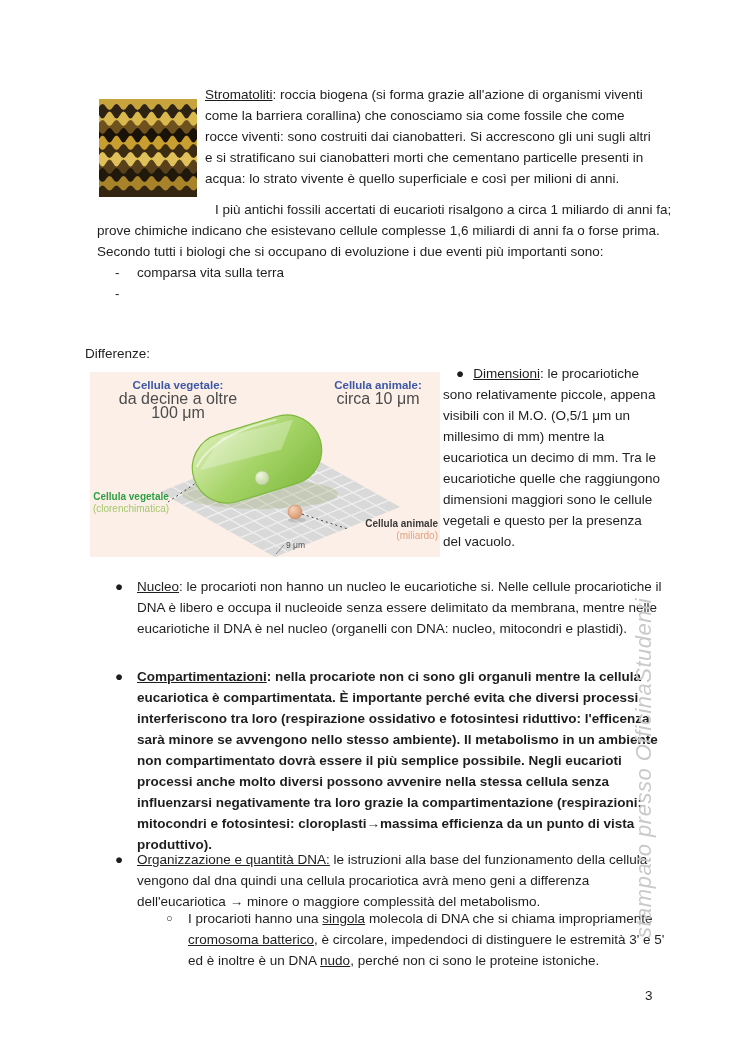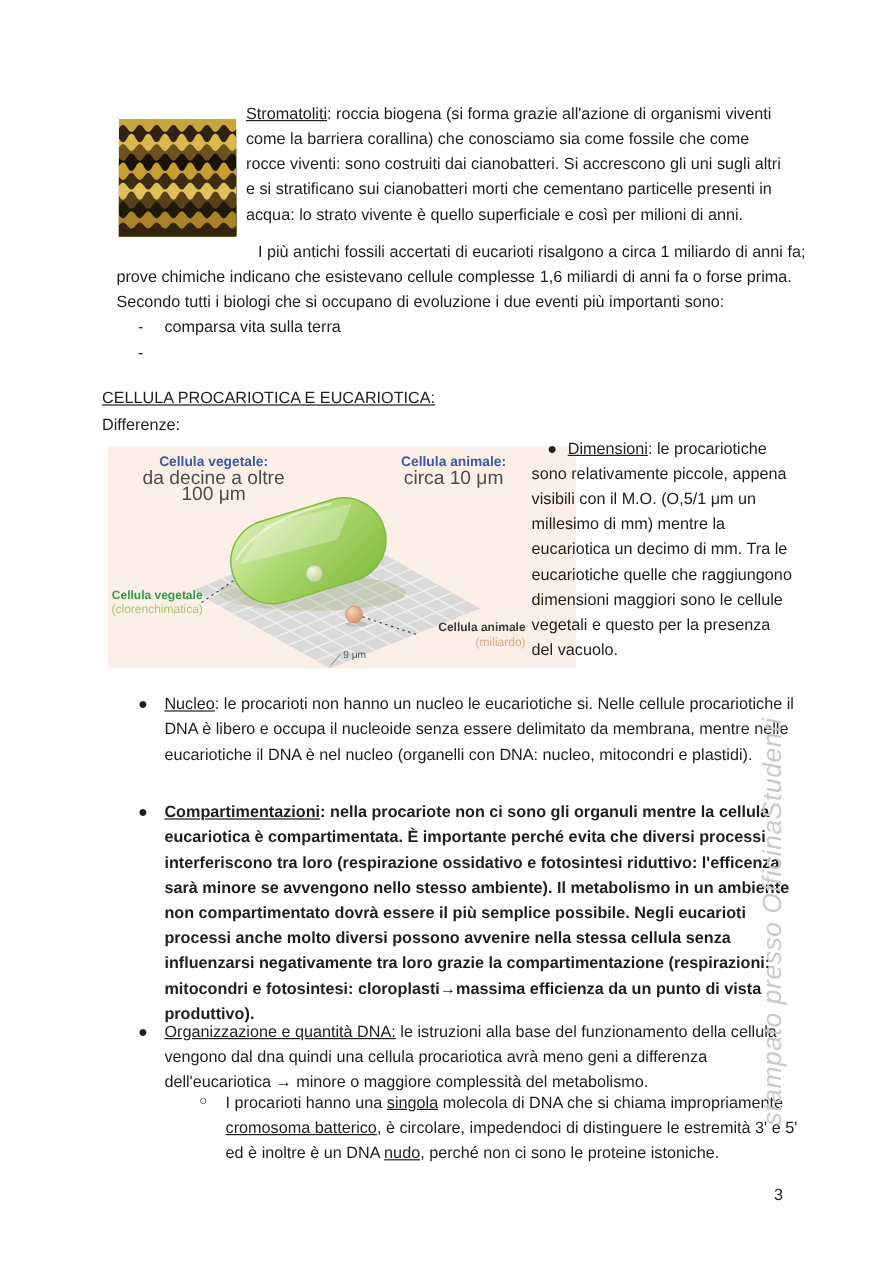--- a/index.html
+++ b/index.html
@@ -20,21 +20,21 @@
 
   .para2{position:absolute;left:97px;top:199px;width:578px;text-indent:118px;}
 
   .dash-list{position:absolute;left:85px;top:262px;width:578px;}
   .dash-item{position:relative;padding-left:52px;}
   .dash-marker{position:absolute;left:30px;top:0;}
 
   .heading{position:absolute;left:85px;top:321px;font-size:13.5px;text-decoration:underline;}
   .differenze{position:absolute;left:85px;top:343px;}
 
-  .diagram{position:absolute;left:90px;top:372px;width:350px;height:185px;background:#fcefe7;padding-left:40px;}
+  .diagram{position:absolute;left:90px;top:372px;width:350px;height:185px;background:#fcefe7;}
   .diagram svg{position:absolute;left:0;top:0;}
   .dg-label{position:absolute;text-align:center;}
   .dg-tl{left:18px;top:6px;width:140px;}
   .dg-tr{left:232px;top:6px;width:112px;}
   .dg-title{color:#3c57a5;font-weight:bold;font-size:11.5px;line-height:14px;}
   .dg-sub{color:#4c4c4c;font-size:16px;line-height:14px;}
   .dg-lv{left:0px;top:119px;width:82px;font-size:10px;line-height:12px;}
   .dg-lv .t1{color:#2e9e44;font-weight:bold;}
   .dg-lv .t2{color:#a4c86d;}
   .dg-la{left:260px;top:146px;width:88px;font-size:10px;line-height:12px;text-align:right;}
@@ -92,21 +92,20 @@
   <div class="dash-list">
     <div class="dash-item">
       <span class="dash-marker">-</span>
       <span>comparsa vita sulla terra</span>
     </div>
     <div class="dash-item">
       <span class="dash-marker">-</span>
     </div>
   </div>
 
-  <h2 class="heading">CELLULA PROCARIOTICA E EUCARIOTICA:</h2>
   <p class="differenze">Differenze:</p>
 
   <div class="diagram">
     <svg width="350" height="185" viewBox="0 0 350 185">
       <defs>
         <linearGradient id="capGrad" x1="0" y1="0" x2="1" y2="1">
           <stop offset="0" stop-color="#dff0bc"></stop>
           <stop offset="0.5" stop-color="#a6d468"></stop>
           <stop offset="1" stop-color="#7fba3e"></stop>
         </linearGradient>

